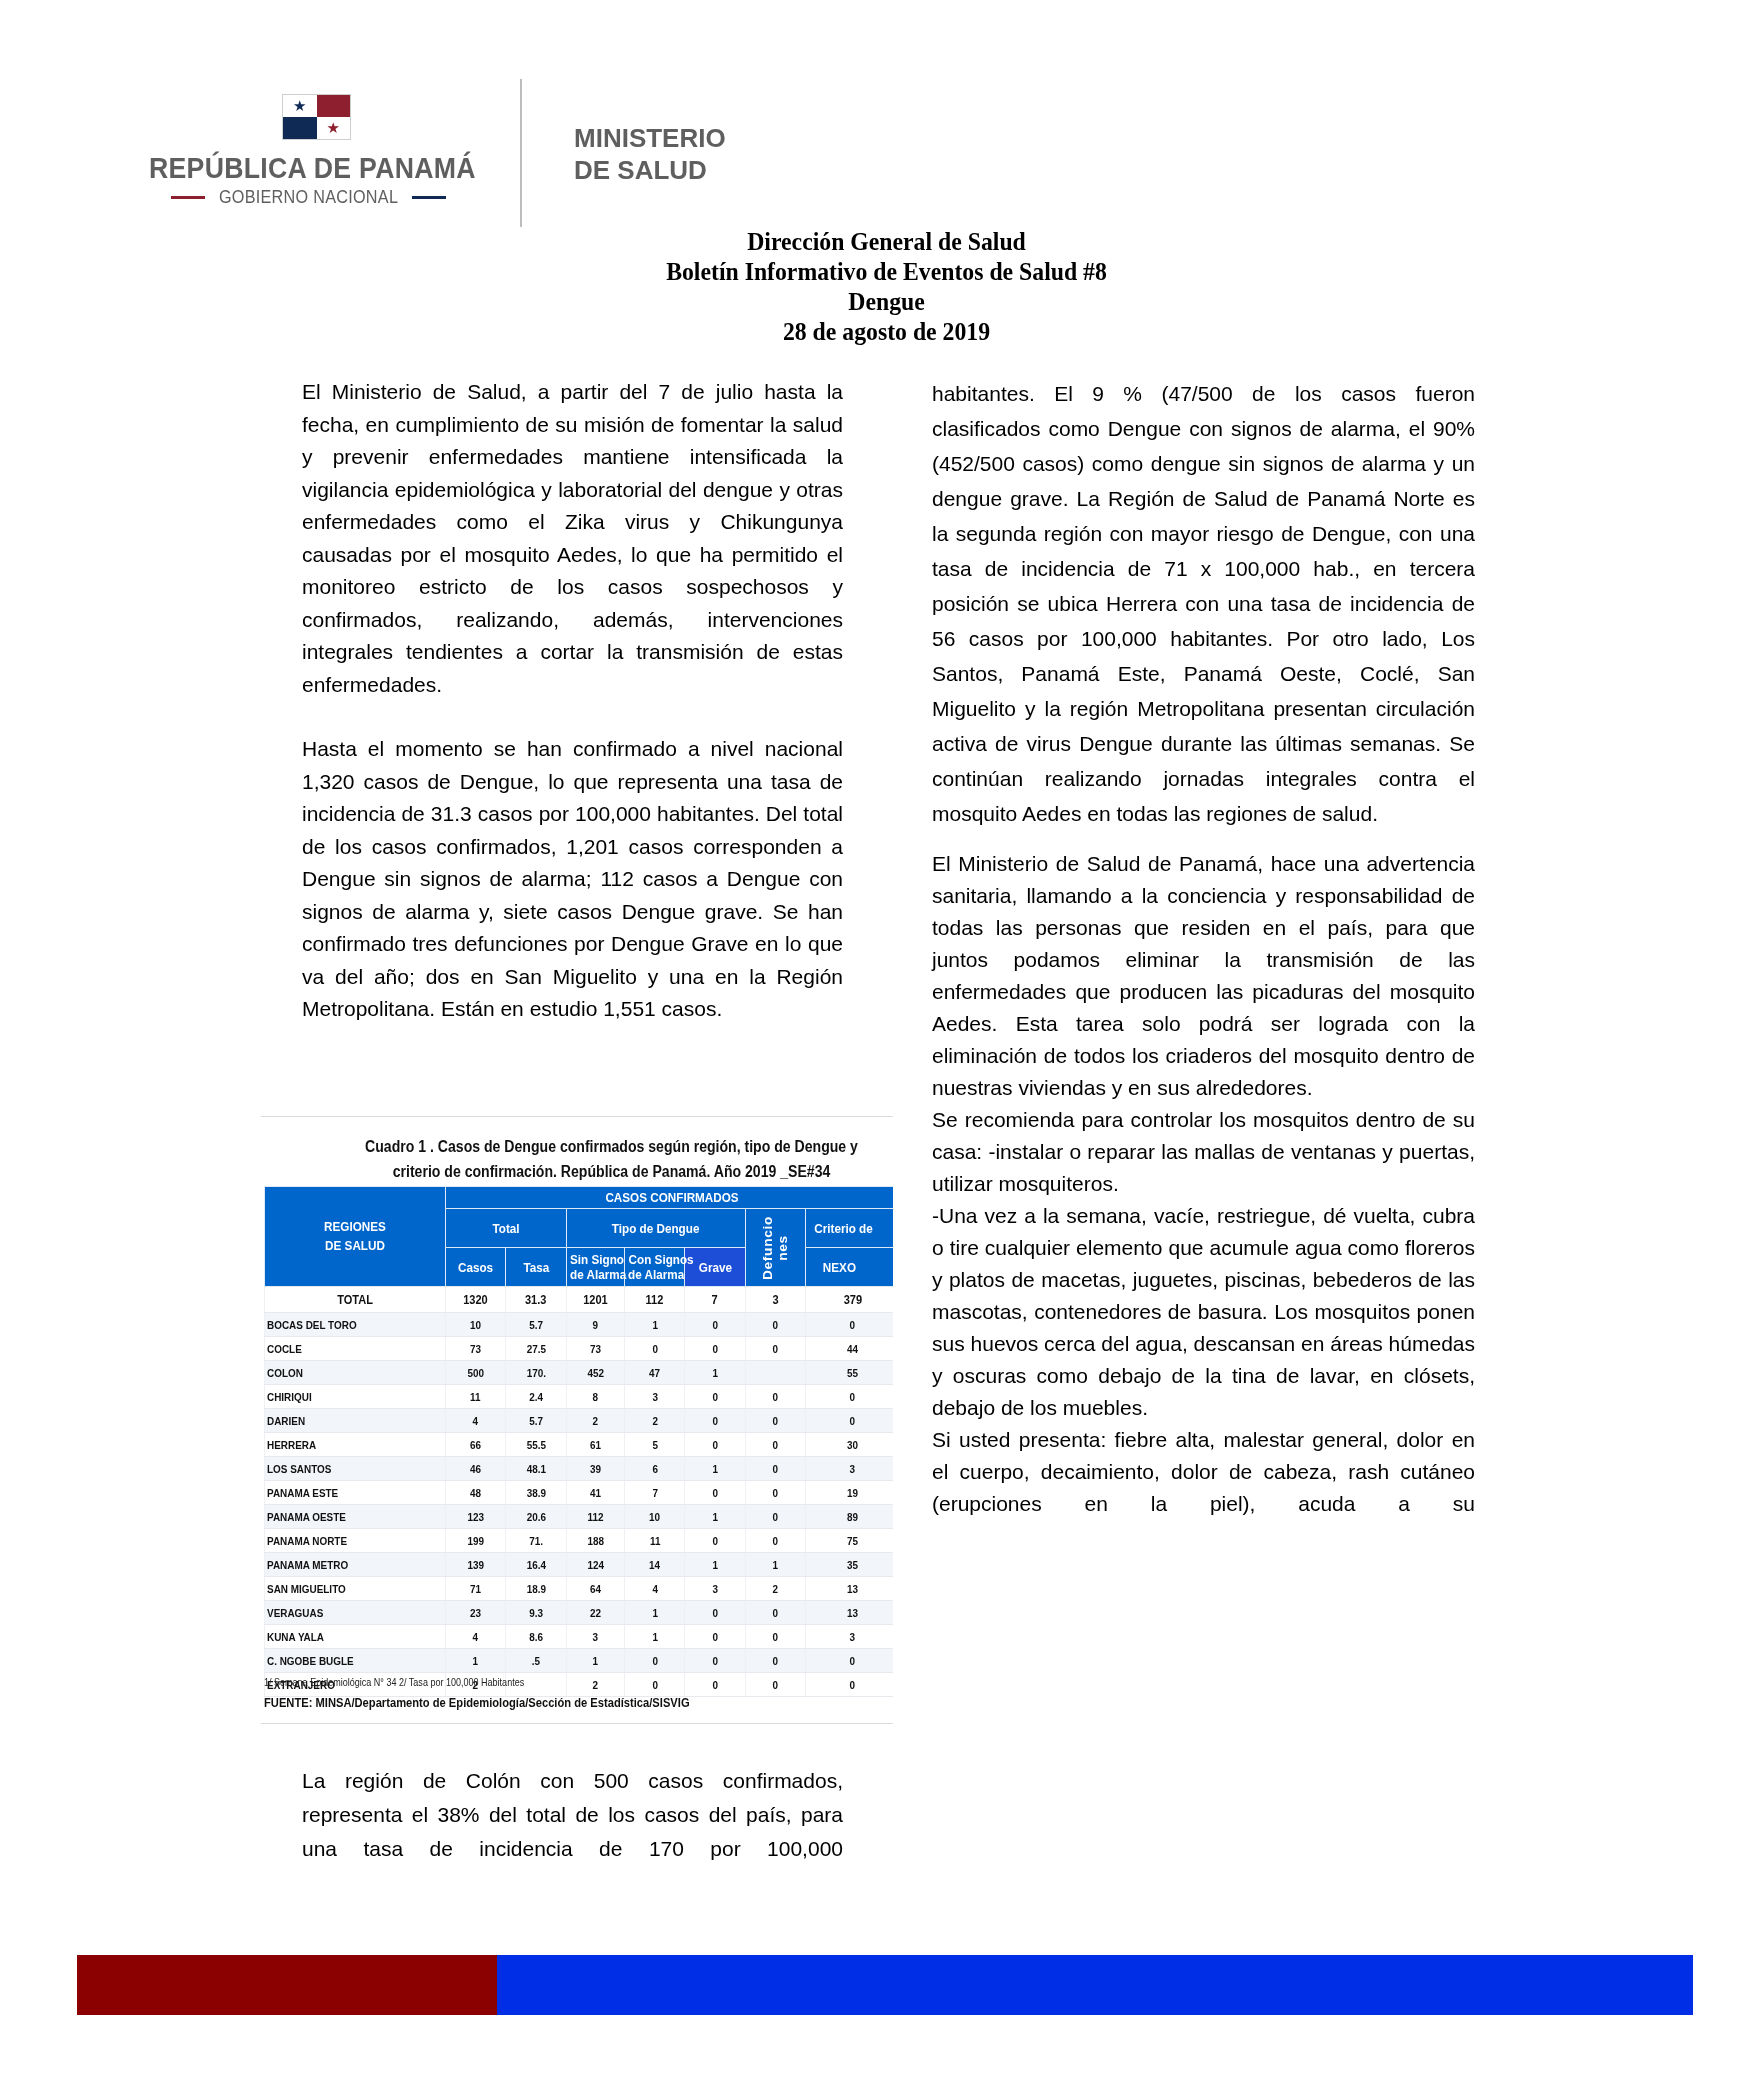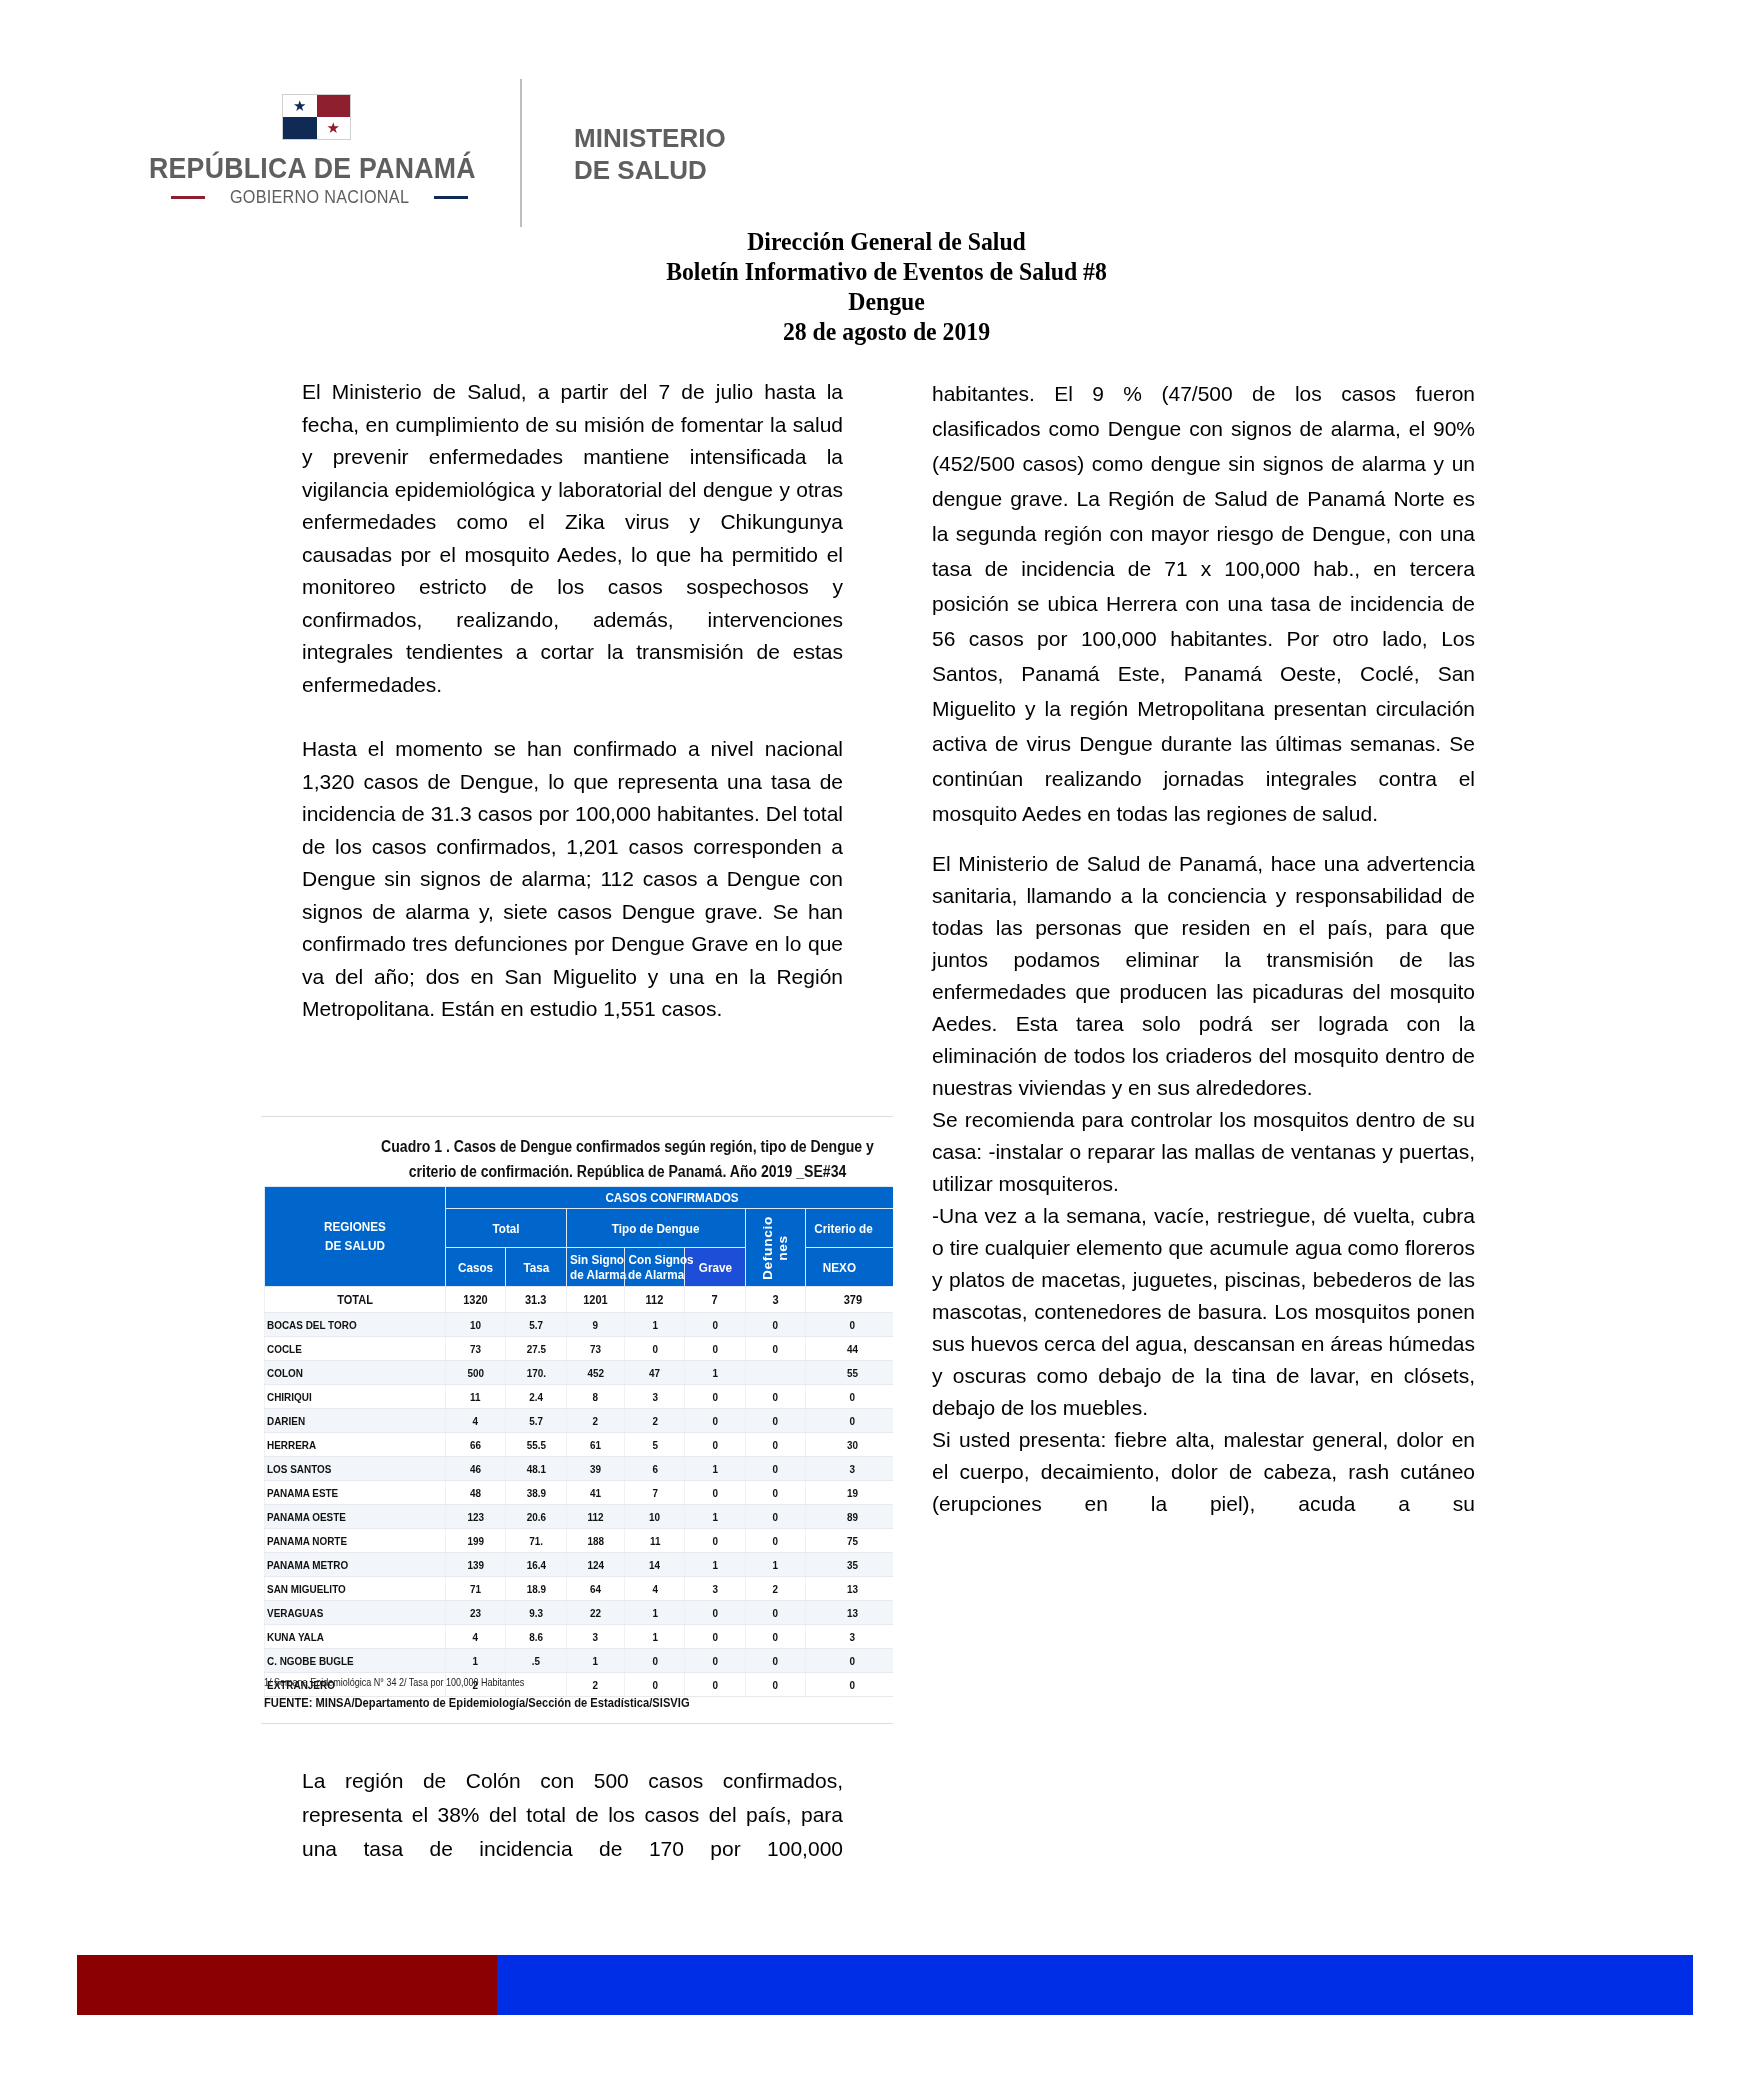--- a/index.html
+++ b/index.html
@@ -9,21 +9,21 @@
   .logo-left { position:absolute; left:137px; top:89px; width:371px; height:137px; }
   .flag { position:absolute; left:145px; top:4.8px; width:69px; height:46px; display:grid; grid-template-columns:1fr 1fr; grid-template-rows:1fr 1fr; border:0.7px solid #cfcfcf; box-sizing:border-box; }
   .flag div { position:relative; }
   .flag .w { background:#fff; }
   .flag .r { background:#8e1f2e; }
   .flag .b { background:#0e2a55; }
   .flag .star { position:absolute; left:50%; top:50%; transform:translate(-50%,-52%); font-size:15px; line-height:1; }
   .flag .star.blue { color:#0e2a55; }
   .flag .star.red { color:#8e1f2e; }
   .rep-name { position:absolute; left:12.4px; top:63px; font-family:"Liberation Sans", sans-serif; font-weight:bold; font-size:29px; color:#5f5f5f; letter-spacing:0.3px; white-space:nowrap; transform:scaleX(0.92); transform-origin:left; }
-  .gob-row { position:absolute; left:34px; top:98px; display:flex; align-items:center; gap:15px; }
+  .gob-row { position:absolute; left:34px; top:98px; display:flex; align-items:center; gap:4px; }
   .gob-line { width:34px; height:2.1px; }
   .gob-line.red { background:#8e1f2e; }
   .gob-line.blue { background:#0e2a55; }
   .gob-text { font-size:18px; color:#5f5f5f; letter-spacing:0.3px; white-space:nowrap; transform:scaleX(0.9); }
   .logo-divider { position:absolute; left:520px; top:79px; width:2.1px; height:148px; background:#bdbdbd; }
   .ministry { position:absolute; left:574px; top:122px; font-weight:bold; font-size:26px; color:#5f5f5f; line-height:32px; }
 
   
   .title-block { position:absolute; left:481px; top:227px; width:811px; text-align:center; font-family:"Liberation Serif", serif; font-weight:bold; font-size:25px; line-height:30px; }
   .title-block div { white-space:nowrap; transform:scaleX(0.95); }
@@ -34,21 +34,21 @@
   .col-left { left:302px; width:541px; top:376px; line-height:32.5px; }
   .col-left .gap { height:32px; }
   .col-left2 { left:302px; width:541px; top:1764px; line-height:34px; }
   .col-right { left:932px; width:543px; top:376px; }
   .col-right .p1 { line-height:35px; }
   .col-right .gap { height:17px; }
   .col-right .p2 { line-height:32px; }
 
   
   .table-frame { position:absolute; left:261px; top:1116px; width:632px; height:608px; border-top:1.4px solid #dcdcdc; border-bottom:1.4px solid #dcdcdc; box-sizing:border-box; overflow:hidden; background:#fff; }
-  .table-caption { position:absolute; left:16px; top:17px; width:100%; text-align:center; font-weight:bold; font-size:16px; line-height:25px; color:#111; padding-left:69px; box-sizing:border-box; }
+  .table-caption { position:absolute; left:0; top:17px; width:100%; text-align:center; font-weight:bold; font-size:16px; line-height:25px; color:#111; padding-left:69px; box-sizing:border-box; }
   .table-caption div { white-space:nowrap; transform:scaleX(0.88); }
   table.dengue { position:absolute; left:3.4px; top:69px; border-collapse:collapse; table-layout:fixed; width:635px; font-weight:bold; }
   table.dengue th { background:#0066cc; color:#fff; border:1px solid #dfe9f5; font-size:13px; text-align:center; padding:0; line-height:15px; }
   table.dengue th span { display:inline-block; transform:scaleX(0.9); white-space:nowrap; }
   table.dengue th.vert { position:relative; }
   table.dengue th.vert .vtext { position:absolute; left:50%; top:50%; transform:translate(-50%,-50%) rotate(-90deg); font-size:13.7px; line-height:15px; white-space:nowrap; letter-spacing:0.7px; text-align:center; }
   table.dengue td { font-size:11.7px; text-align:center; height:23px; padding:0; border-bottom:1.4px solid #e6e9ee; border-left:0.7px solid #eef0f3; color:#111; }
   table.dengue td span { display:inline-block; transform:scaleX(0.85); white-space:nowrap; }
   table.dengue td.region { text-align:left; padding-left:1.4px; }
   table.dengue td.region span { transform-origin:left; }

